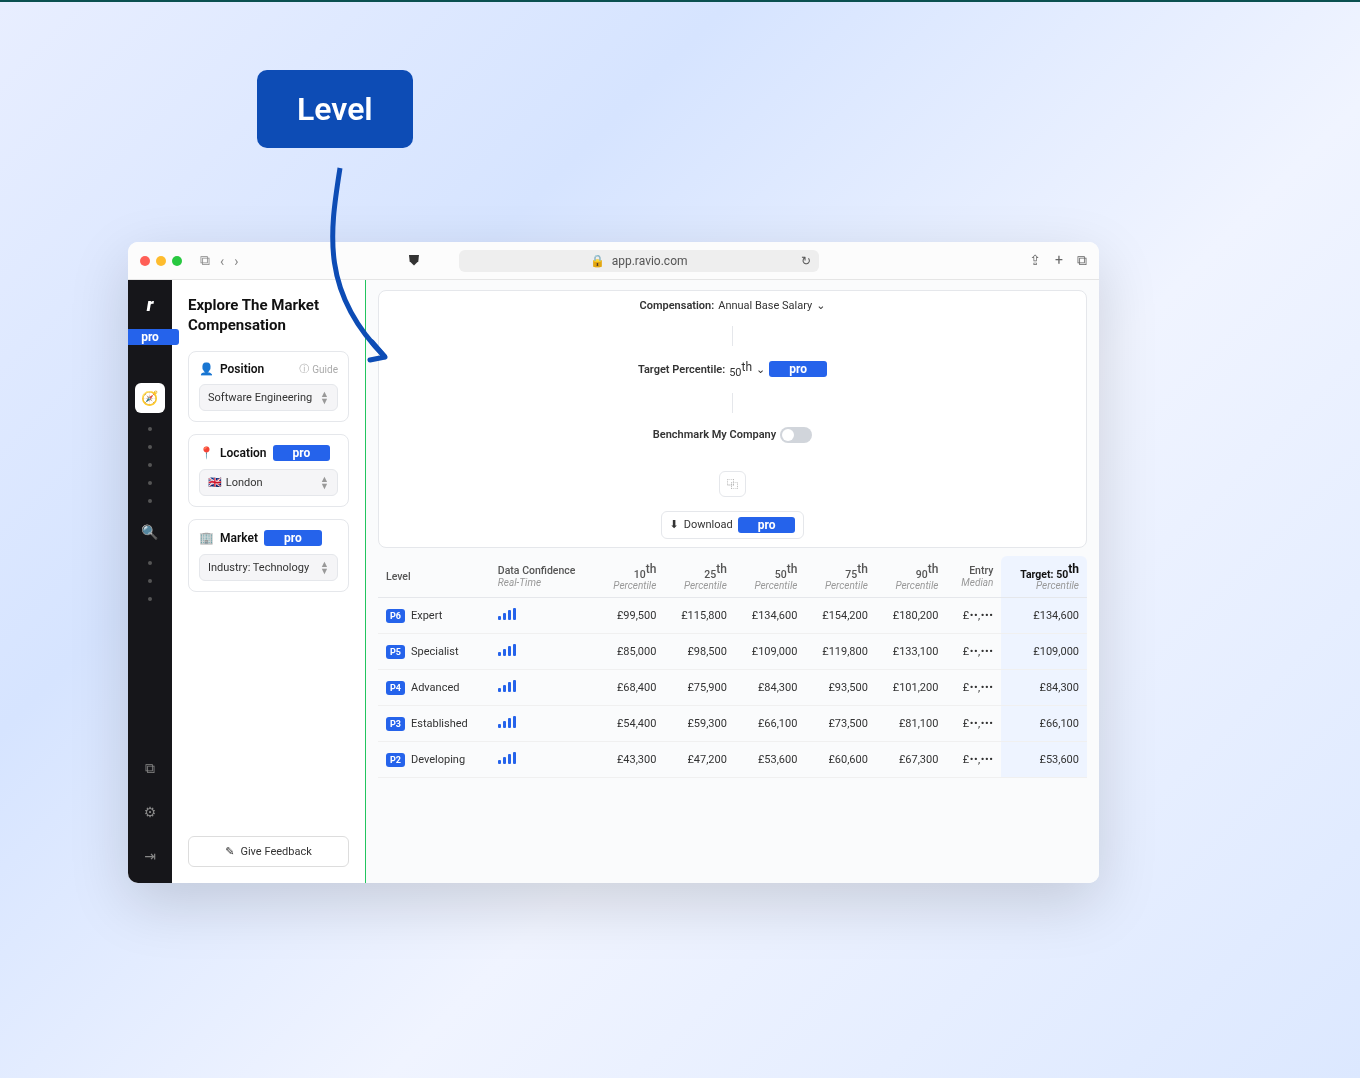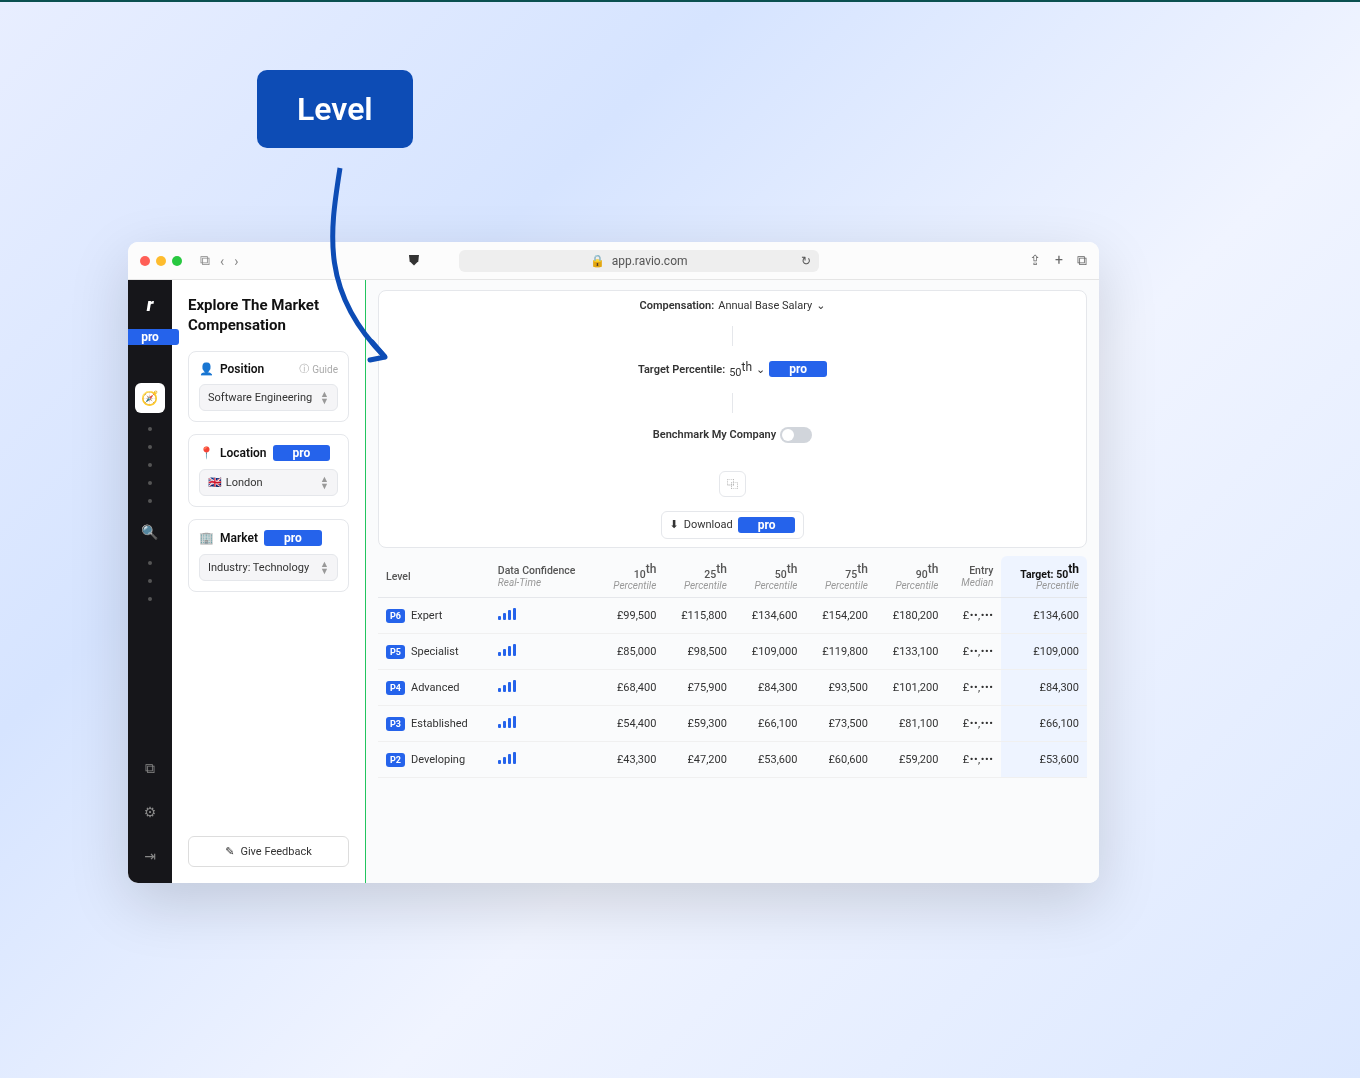--- a/index.html
+++ b/index.html
@@ -288,21 +288,21 @@
     <td class="left"><span class="bars">
                   <span style="height:4px"></span>
                   <span style="height:7px"></span>
                   <span style="height:10px"></span>
                   <span style="height:12px"></span>
                 </span></td>
     <td>£43,300</td>
     <td>£47,200</td>
     <td>£53,600</td>
     <td>£60,600</td>
-    <td>£59,200</td>
+    <td>£67,300</td>
     <td class="masked">£••,•••</td>
     <td class="target-col">£53,600</td>
             </tr>
           </tbody>
       </table>
     </div>
   </div>
 </div>
 
 </body></html>

